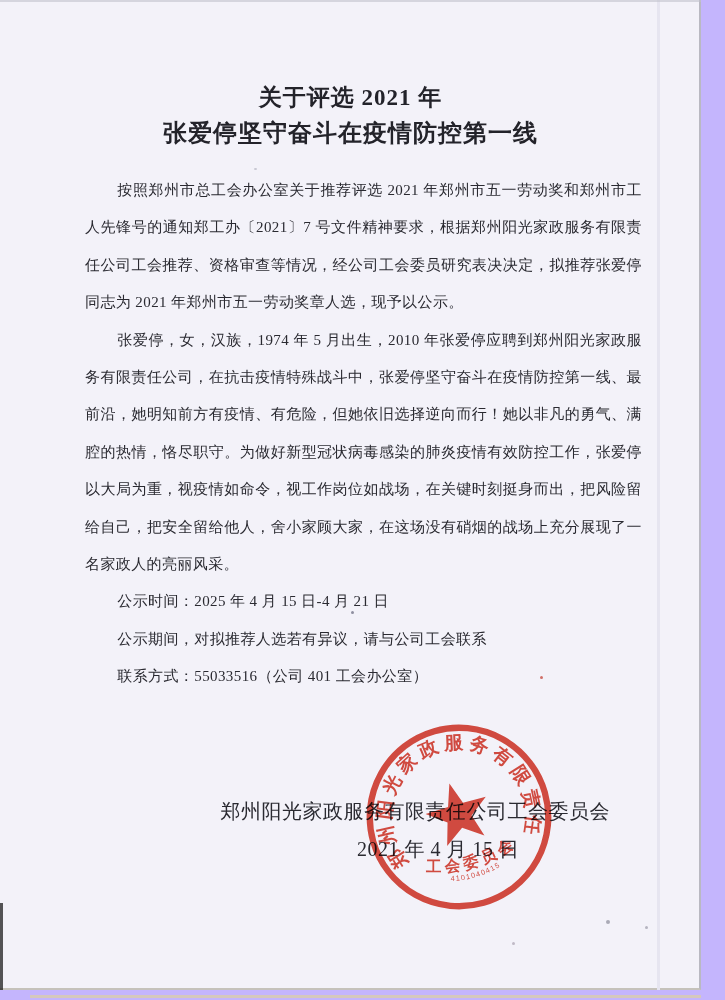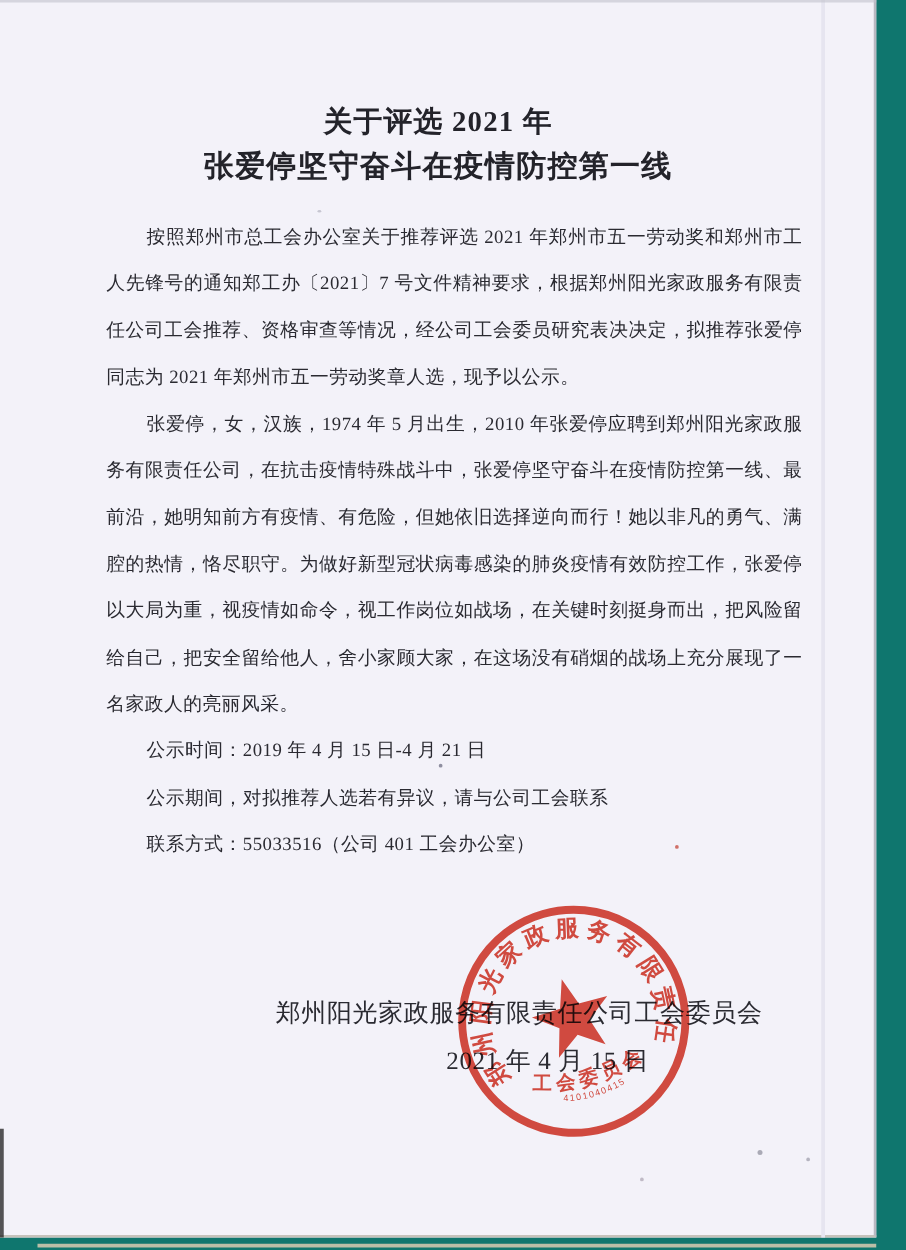--- a/index.html
+++ b/index.html
@@ -6,21 +6,21 @@
   html, body { margin: 0; padding: 0; }
   body {
     width: 725px; height: 1000px;
     background: #f8f5ee;
     font-family: "Liberation Serif", "DejaVu Serif", serif;
   }
   .canvas {
     position: relative;
     width: 725px; height: 1000px;
     overflow: hidden;
-    background: #0f766e;
+    background: #c4b5fd;
   }
   
   .paper {
     position: absolute; left: 0; top: 0;
     width: 701px; height: 990px;
     background: #f3f2f9;
     border-right: 2px solid #b9b9c2;
     border-bottom: 2px solid #c5c2bb;
     box-sizing: border-box;
     color: #2a2a31;
@@ -100,21 +100,21 @@
 
 <div class="canvas">
   <div class="paper">
 
     <div class="doc-title line1">关于评选 2021 年</div>
     <div class="doc-title line2">张爱停坚守奋斗在疫情防控第一线</div>
 
     <div class="doc-body">
       <p>按照郑州市总工会办公室关于推荐评选 2021 年郑州市五一劳动奖和郑州市工人先锋号的通知郑工办〔2021〕7 号文件精神要求，根据郑州阳光家政服务有限责任公司工会推荐、资格审查等情况，经公司工会委员研究表决决定，拟推荐张爱停同志为 2021 年郑州市五一劳动奖章人选，现予以公示。</p>
       <p>张爱停，女，汉族，1974 年 5 月出生，2010 年张爱停应聘到郑州阳光家政服务有限责任公司，在抗击疫情特殊战斗中，张爱停坚守奋斗在疫情防控第一线、最前沿，她明知前方有疫情、有危险，但她依旧选择逆向而行！她以非凡的勇气、满腔的热情，恪尽职守。为做好新型冠状病毒感染的肺炎疫情有效防控工作，张爱停以大局为重，视疫情如命令，视工作岗位如战场，在关键时刻挺身而出，把风险留给自己，把安全留给他人，舍小家顾大家，在这场没有硝烟的战场上充分展现了一名家政人的亮丽风采。</p>
-      <p>公示时间：2019 年 4 月 15 日-4 月 21 日</p>
+      <p>公示时间：2025 年 4 月 15 日-4 月 21 日</p>
       <p>公示期间，对拟推荐人选若有异议，请与公司工会联系</p>
       <p>联系方式：55033516（公司 401 工会办公室）</p>
     </div>
 
     <div class="sig-block">
       <div class="sig-org">郑州阳光家政服务有限责任公司工会委员会</div>
       <div class="sig-date">2021 年 4 月 15 日</div>
     </div>
 
     <div class="crease-vertical"></div>

